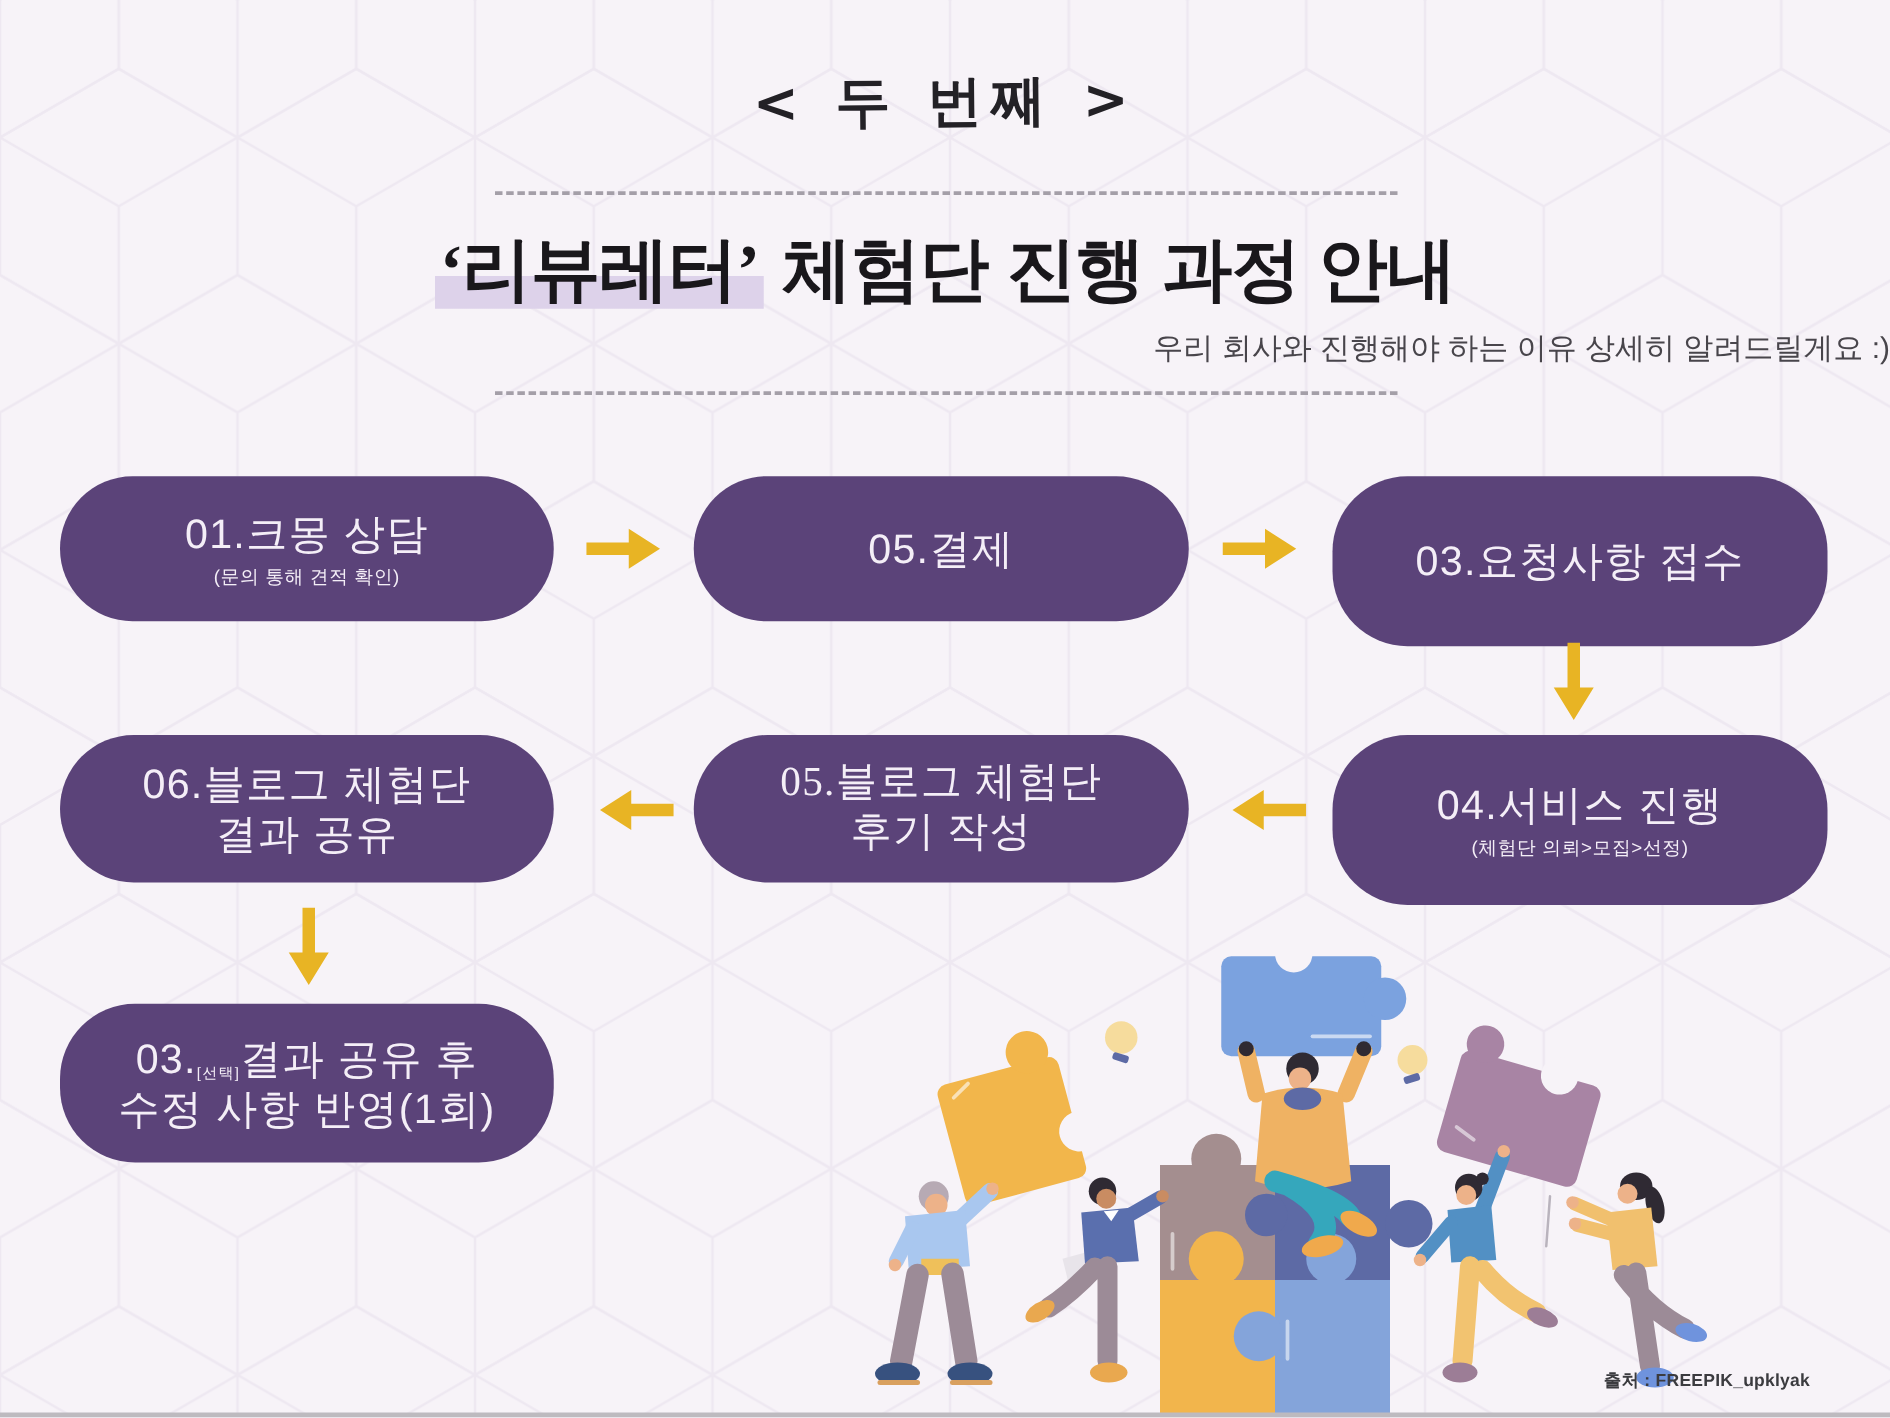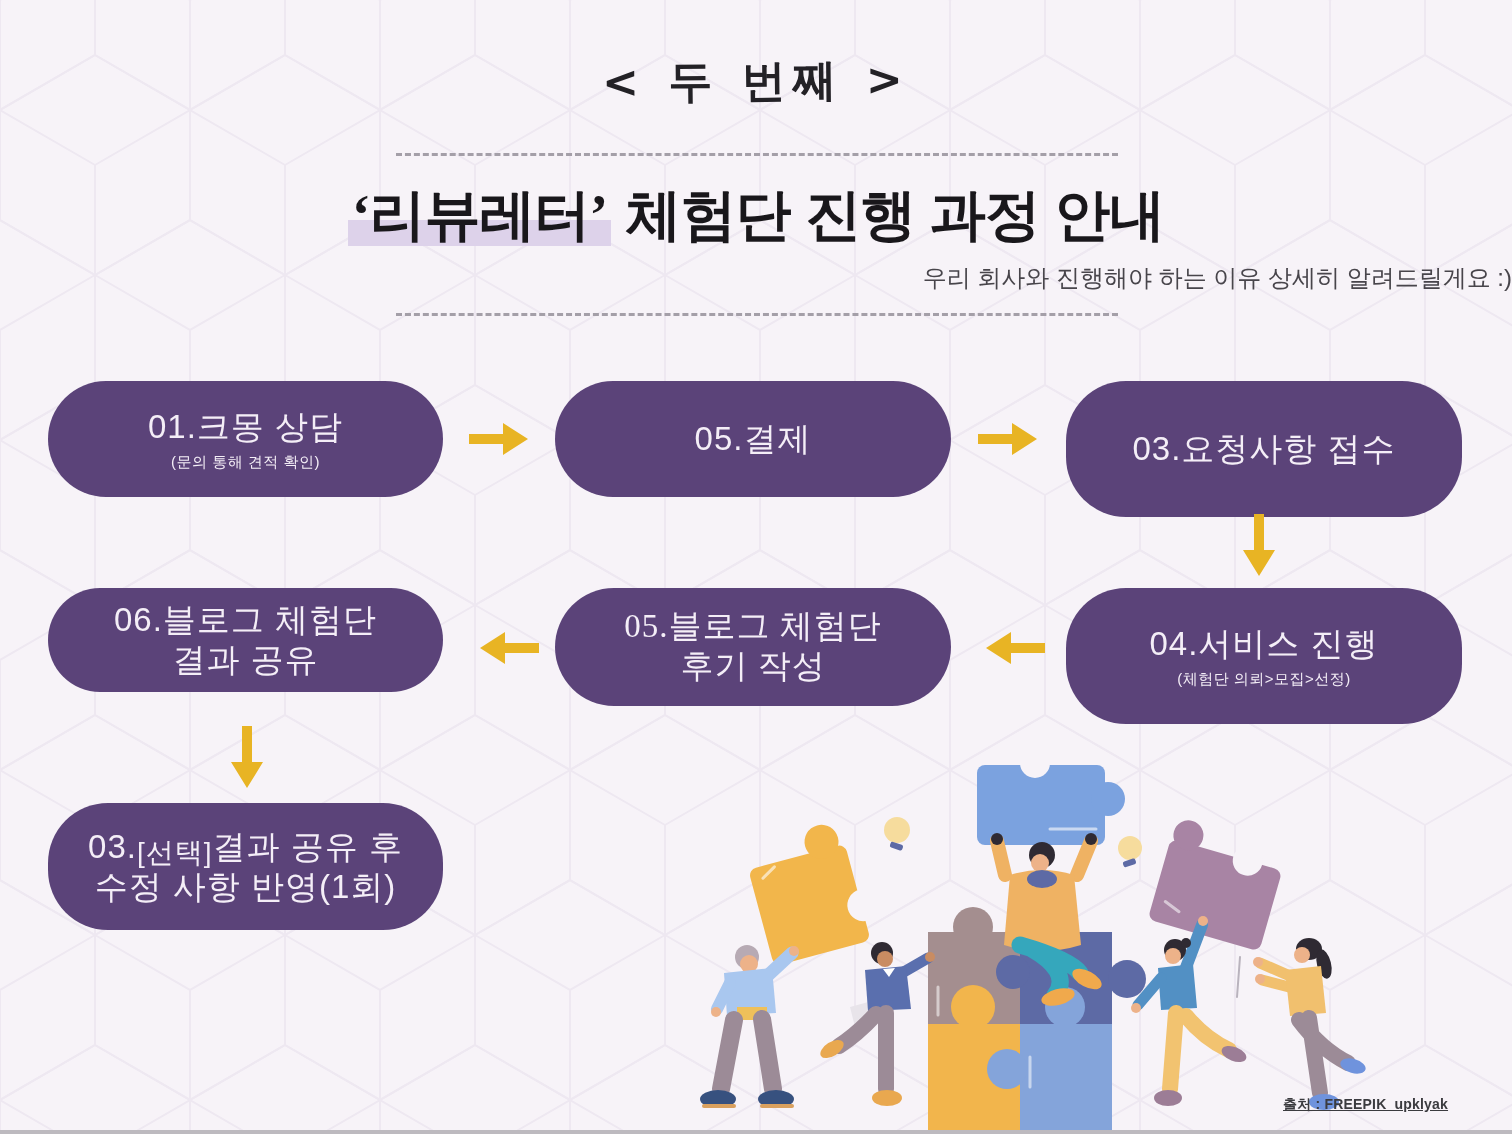--- a/index.html
+++ b/index.html
@@ -39,43 +39,43 @@
 
   
   .pill{
     position:absolute;background:#5b4379;border-radius:60px;
     color:#f4eef7;display:flex;flex-direction:column;
     align-items:center;justify-content:center;text-align:center;
     line-height:1.2;
   }
   .pill .main{font-size:33px;font-weight:500;letter-spacing:1px;}
   .pill .sub{font-size:15px;font-weight:400;margin-top:6px;letter-spacing:0.5px;}
-  .pill .tag{font-size:28px;font-weight:400;position:relative;top:4px;}
+  .pill .tag{font-size:12px;font-weight:400;position:relative;top:4px;}
 
   .p1{left:48px;  top:381px; width:395px; height:116px;}
   .p2{left:555px; top:381px; width:396px; height:116px;}
   .p3{left:1066px;top:381px; width:396px; height:136px;}
   .p4{left:1066px;top:588px; width:396px; height:136px;}
   .p5{left:555px; top:588px; width:396px; height:118px;font-family:Liberation Serif, serif;}
-  .p6{left:48px;  top:588px; width:395px; height:104px;}
+  .p6{left:48px;  top:588px; width:395px; height:118px;}
   .p7{left:48px;  top:803px; width:395px; height:127px;}
 
   .arrow{position:absolute;}
   .ar1{left:469px; top:416px;}
   .ar2{left:978px; top:416px;}
   .ad1{left:1236px;top:514px;}
   .al1{left:985px; top:625px;}
   .al2{left:479px; top:625px;}
   .ad2{left:224px; top:726px;}
 
   .illustration{position:absolute;left:680px;top:757px;}
 
   .credit{
     position:absolute;left:1283px;top:1096px;
-    font-size:14px;font-weight:700;color:#3b3b3f;letter-spacing:0.2px;text-decoration:underline;
+    font-size:14px;font-weight:700;color:#3b3b3f;letter-spacing:0.2px;
   }
   .bottom-edge{
     position:absolute;left:0;bottom:0;width:100%;height:4px;background:#bdbabf;
   }
 </style>
 </head>
 <body>
 
 <div id="canvas">
 

